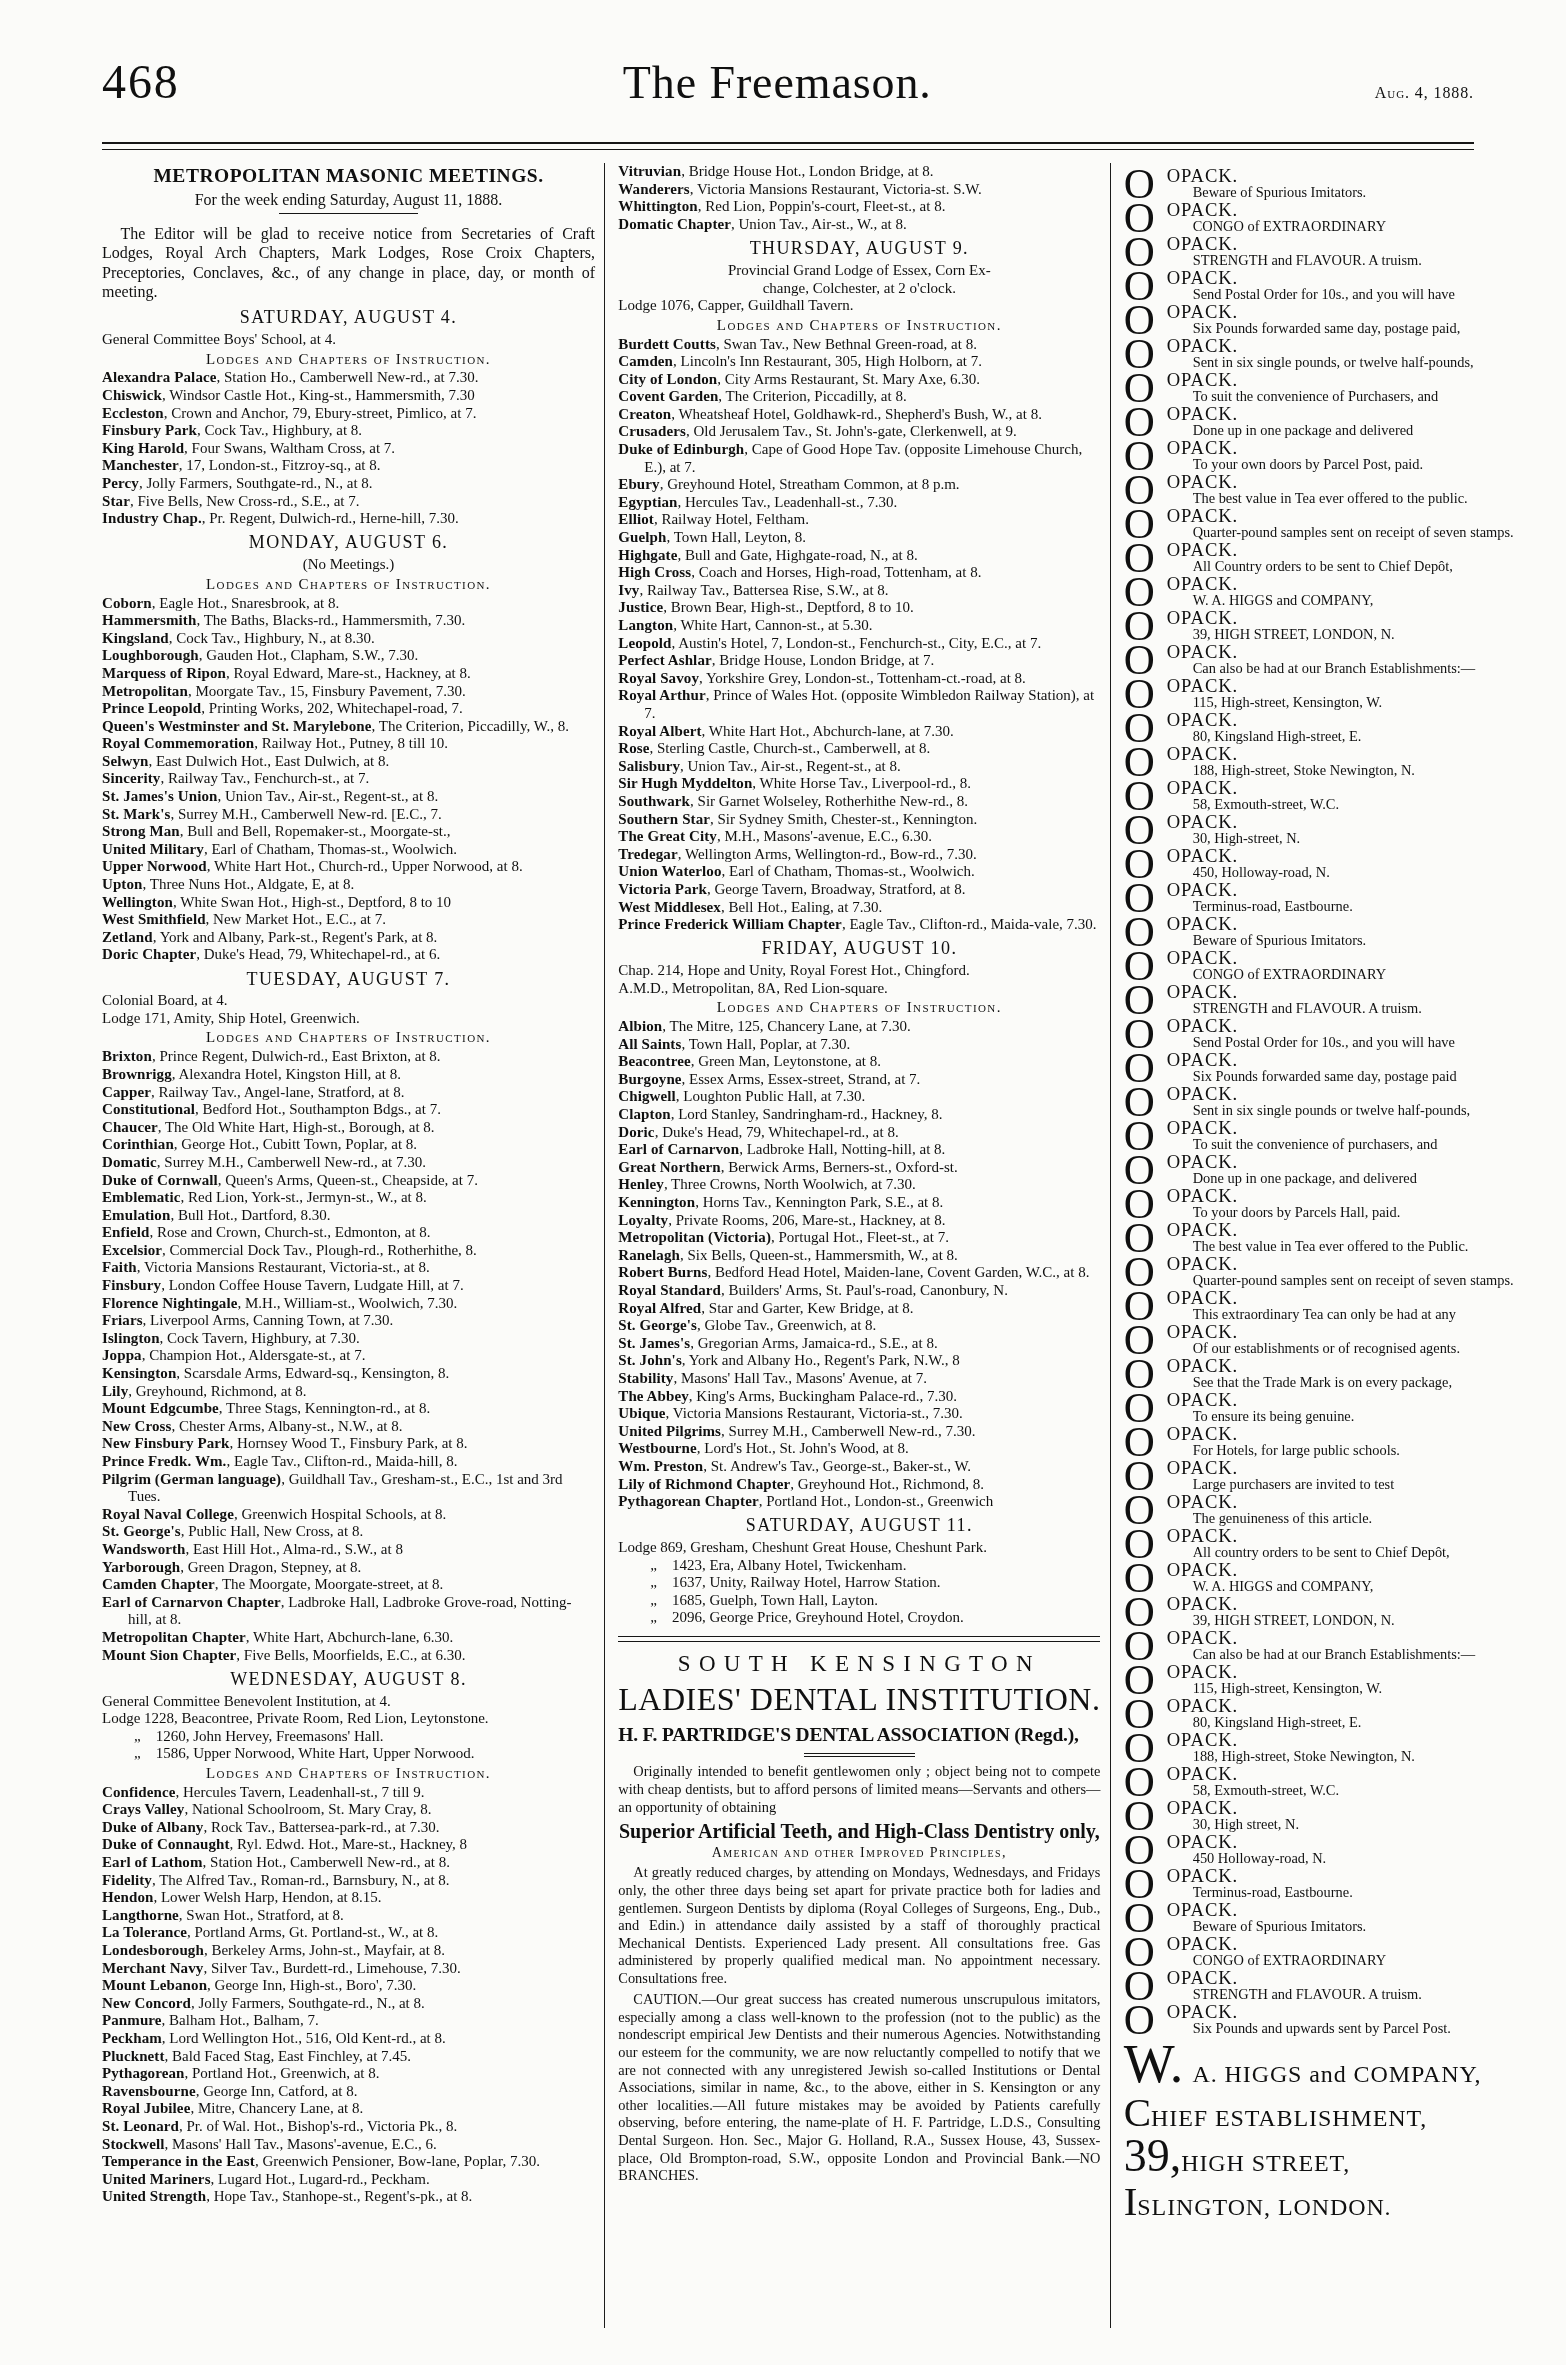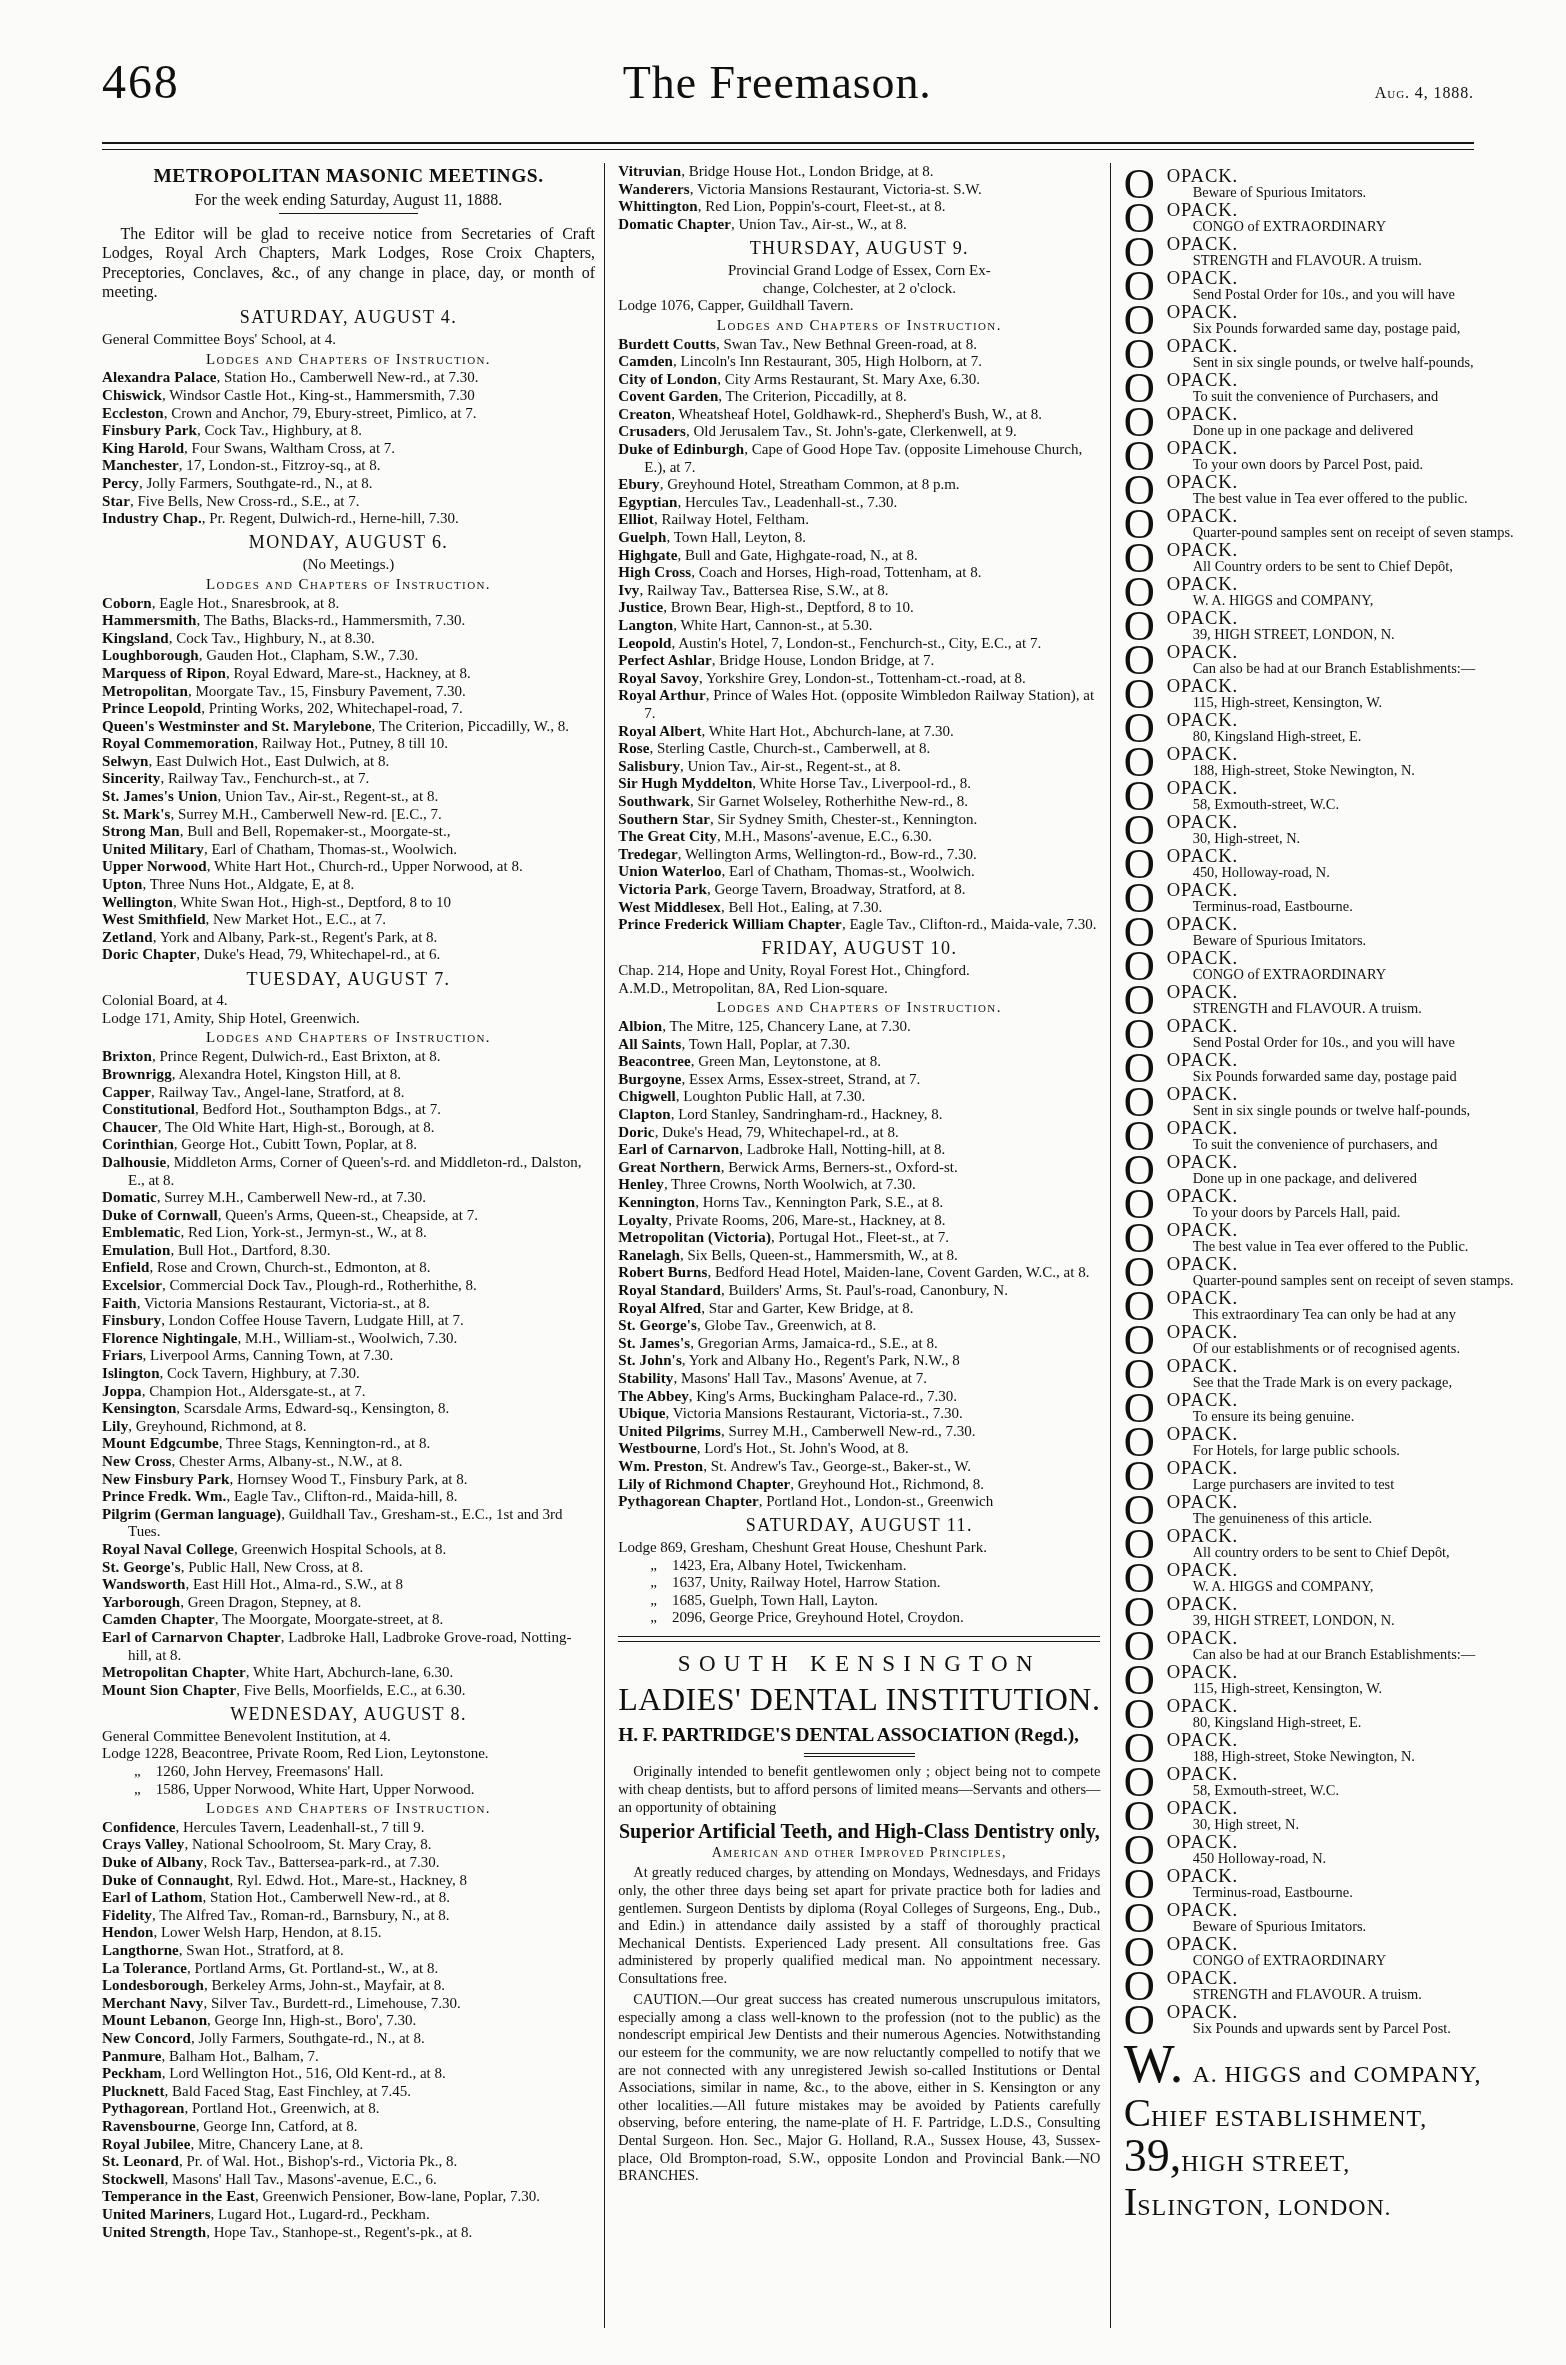--- a/index.html
+++ b/index.html
@@ -117,21 +117,20 @@
           <div class="day">TUESDAY, AUGUST 7.</div>
           <div class="pre entry">Colonial Board, at 4.</div>
           <div class="pre entry">Lodge 171, Amity, Ship Hotel, Greenwich.</div>
           <div class="loihead">Lodges and Chapters of Instruction.</div>
           <div class="entry loi"><b>Brixton</b>, Prince Regent, Dulwich-rd., East Brixton, at 8.</div>
           <div class="entry loi"><b>Brownrigg</b>, Alexandra Hotel, Kingston Hill, at 8.</div>
           <div class="entry loi"><b>Capper</b>, Railway Tav., Angel-lane, Stratford, at 8.</div>
           <div class="entry loi"><b>Constitutional</b>, Bedford Hot., Southampton Bdgs., at 7.</div>
           <div class="entry loi"><b>Chaucer</b>, The Old White Hart, High-st., Borough, at 8.</div>
           <div class="entry loi"><b>Corinthian</b>, George Hot., Cubitt Town, Poplar, at 8.</div>
-          <div class="entry loi"><b>Dalhousie</b>, Middleton Arms, Corner of Queen's-rd. and Middleton-rd., Dalston, E., at 8.</div>
           <div class="entry loi"><b>Domatic</b>, Surrey M.H., Camberwell New-rd., at 7.30.</div>
           <div class="entry loi"><b>Duke of Cornwall</b>, Queen's Arms, Queen-st., Cheapside, at 7.</div>
           <div class="entry loi"><b>Emblematic</b>, Red Lion, York-st., Jermyn-st., W., at 8.</div>
           <div class="entry loi"><b>Emulation</b>, Bull Hot., Dartford, 8.30.</div>
           <div class="entry loi"><b>Enfield</b>, Rose and Crown, Church-st., Edmonton, at 8.</div>
           <div class="entry loi"><b>Excelsior</b>, Commercial Dock Tav., Plough-rd., Rotherhithe, 8.</div>
           <div class="entry loi"><b>Faith</b>, Victoria Mansions Restaurant, Victoria-st., at 8.</div>
           <div class="entry loi"><b>Finsbury</b>, London Coffee House Tavern, Ludgate Hill, at 7.</div>
           <div class="entry loi"><b>Florence Nightingale</b>, M.H., William-st., Woolwich, 7.30.</div>
           <div class="entry loi"><b>Friars</b>, Liverpool Arms, Canning Town, at 7.30.</div>

